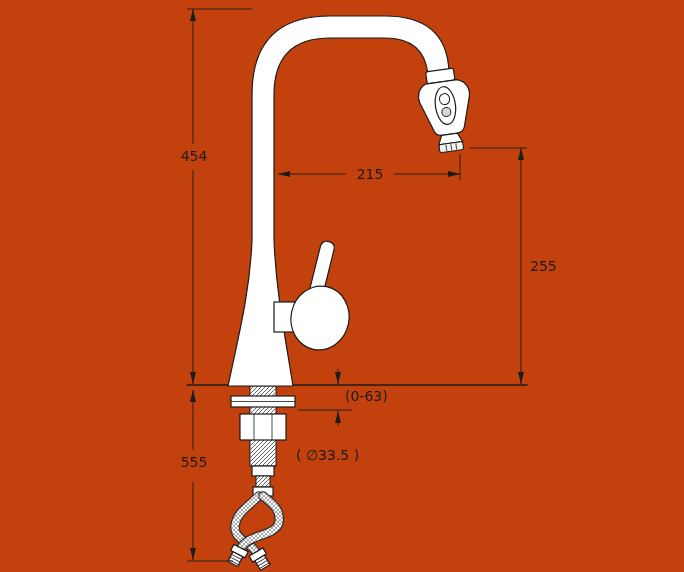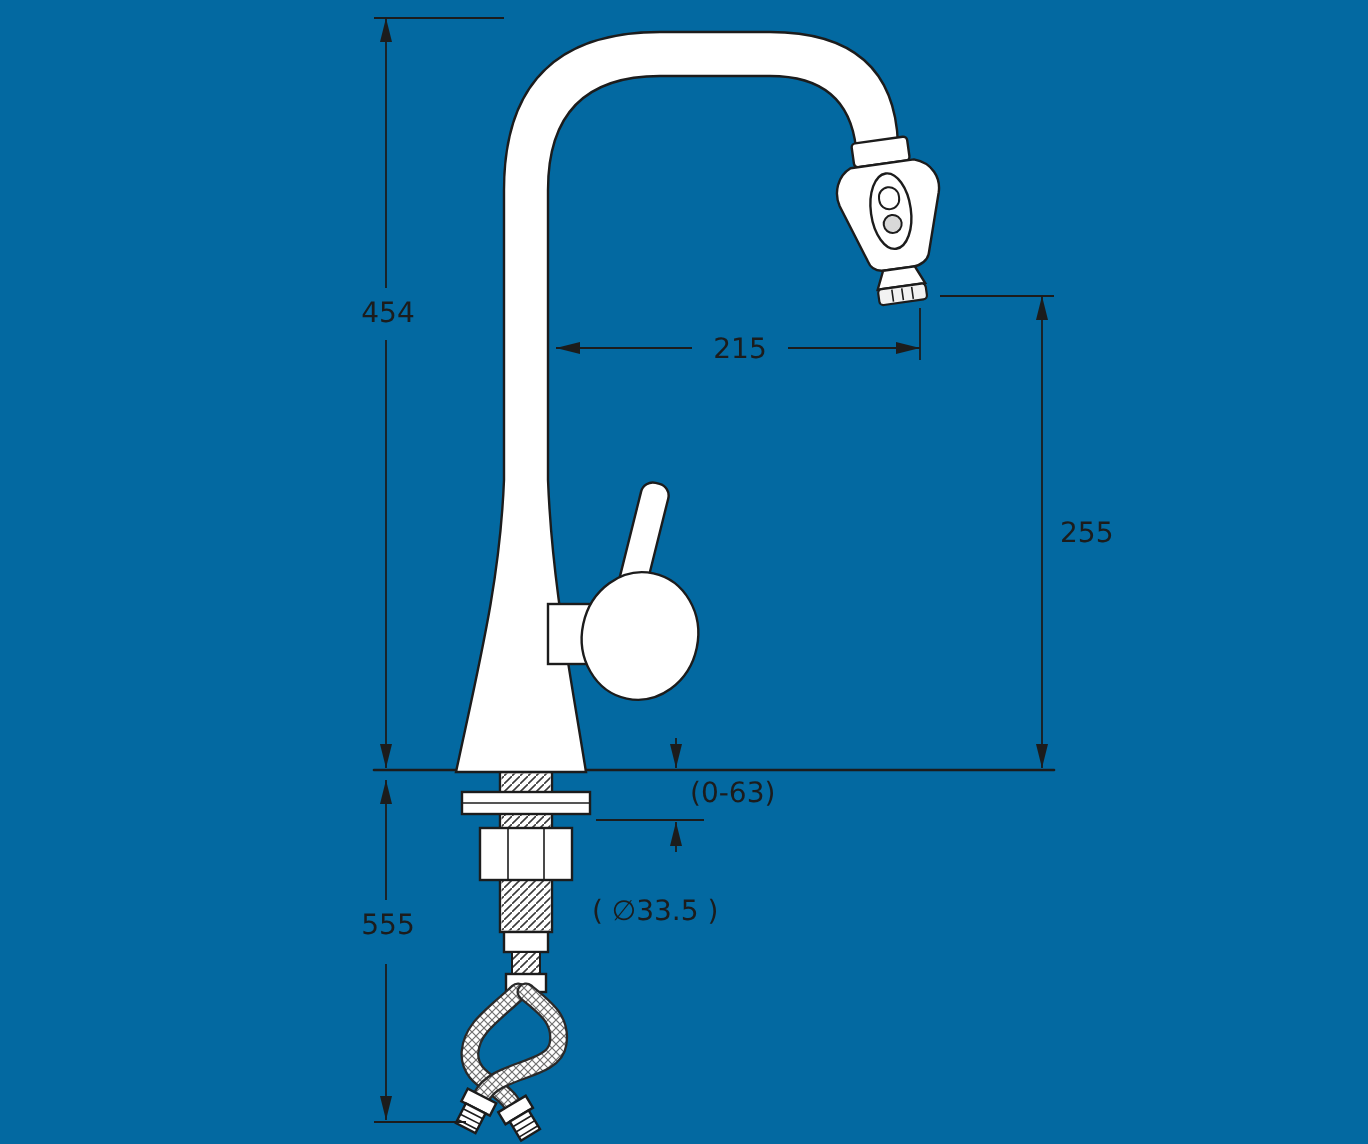--- a/index.html
+++ b/index.html
@@ -1,16 +1,16 @@
 <!DOCTYPE html>
 <html><head>
 <meta charset="utf-8">
 <style>
   html,body{margin:0;padding:0;background:#ffffff;}
-  .canvas{width:684px;height:572px;background:#0369a1;position:relative;overflow:hidden;}
+  .canvas{width:684px;height:572px;background:#c2410c;position:relative;overflow:hidden;}
   svg{display:block;}
   .dim-text{font-family:"DejaVu Sans","Liberation Sans",sans-serif;font-size:14px;fill:#1c1c1c;}
   .objline{stroke:#1c1c1c;stroke-width:1.3;fill:none;stroke-linecap:round;}
   .fillwhite{fill:#ffffff;stroke:#1c1c1c;stroke-width:1.2;}
   .thin{stroke:#1c1c1c;stroke-width:0.8;fill:none;}
   .dimline{stroke:#1c1c1c;stroke-width:0.9;fill:none;}
 </style>
 </head>
 <body>
 

